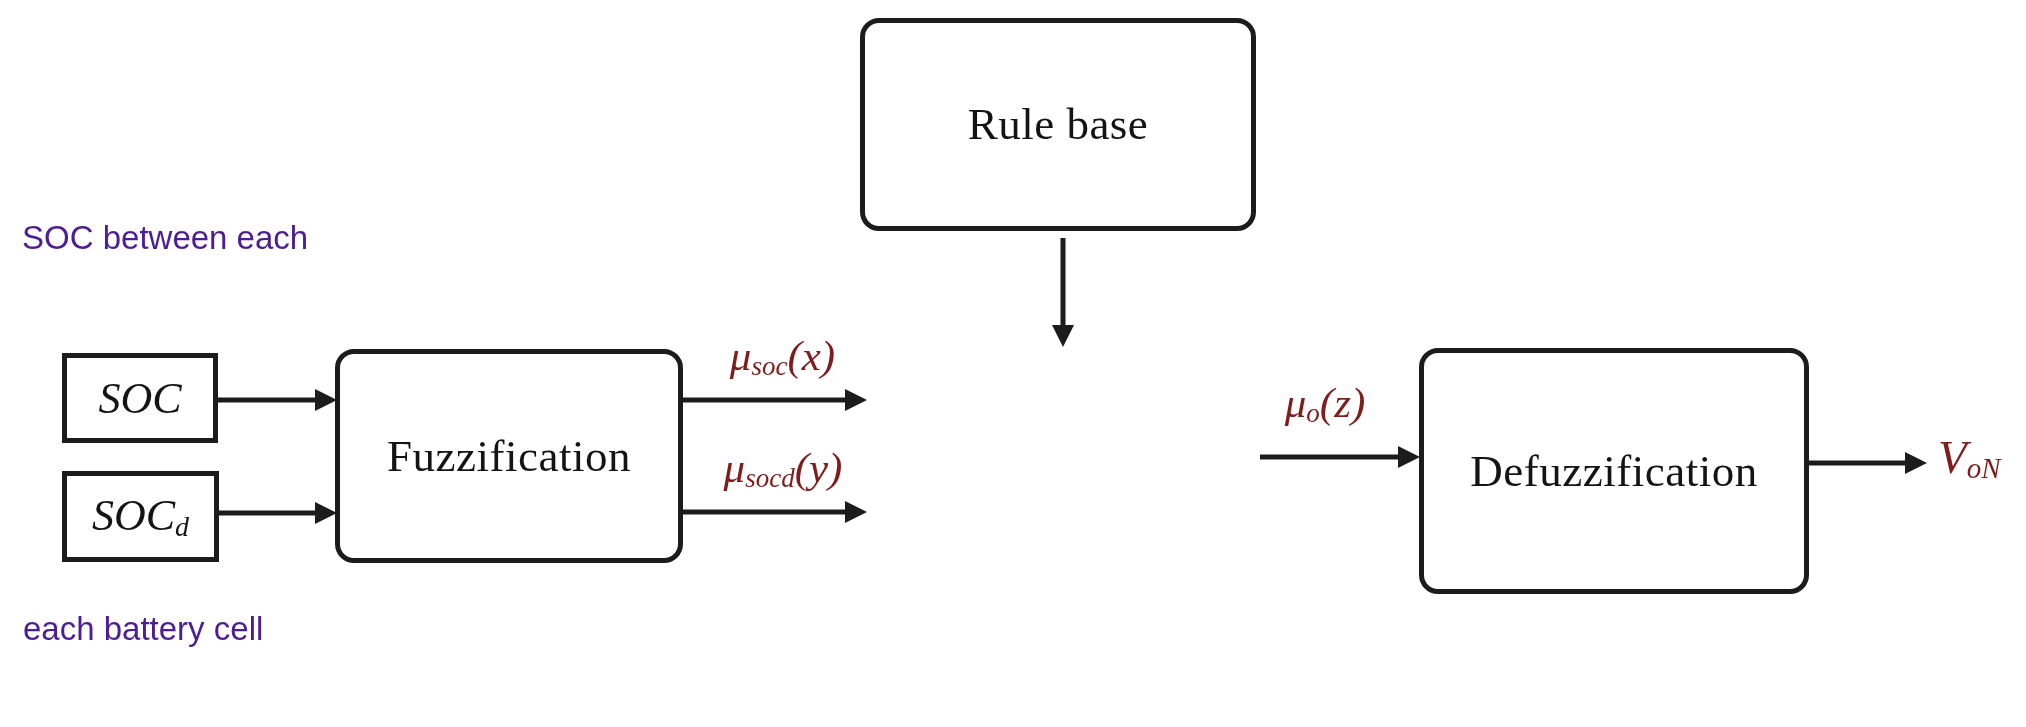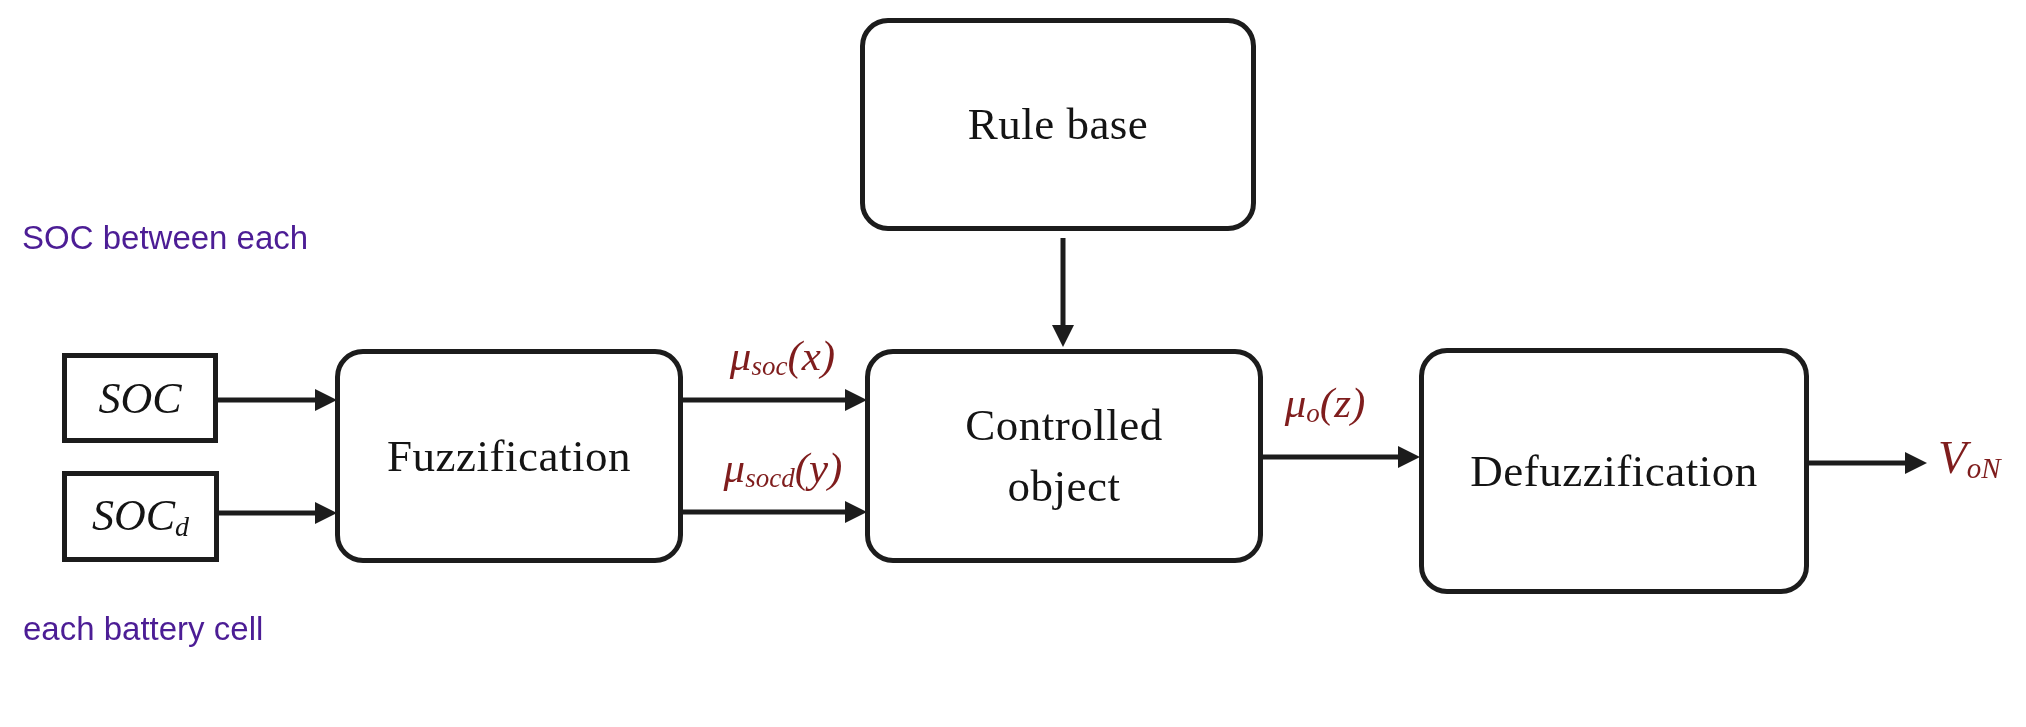--- a/index.html
+++ b/index.html
@@ -17,21 +17,21 @@
   
   .box{
     position:absolute;
     border:5px solid var(--line);
     background:#fff;
     display:flex;align-items:center;justify-content:center;
     text-align:center;
     color:#141414;
     box-sizing:border-box;
   }
-  .rounded{border-radius:28px;}
+  .rounded{border-radius:19px;}
   .blocklabel{
     font-size:45px;
     line-height:1.35;
     letter-spacing:0.5px;
   }
   .inputlabel{
     font-style:italic;
     font-size:44px;
   }
   .inputlabel .sub{
@@ -115,26 +115,20 @@
   </div>
 
   <div class="box rounded" style="left:335px;top:349px;width:348px;height:214px;">
     <span class="blocklabel">Fuzzification</span>
   </div>
 
   <div class="box rounded" style="left:860px;top:18px;width:396px;height:213px;">
     <span class="blocklabel">Rule base</span>
   </div>
 
-  <div class="box rounded" style="left:865px;top:349px;width:398px;height:214px;">
-    <span class="blocklabel">
-      <div>Controlled</div>
-      <div>object</div>
-    </span>
-  </div>
 
   <div class="box rounded" style="left:1419px;top:348px;width:390px;height:246px;">
     <span class="blocklabel">Defuzzification</span>
   </div>
 
   <div class="arrow-h" style="left:215px;top:388px;width:122px;height:24px;">
     <div class="shaft"></div>
       <div class="head"></div>
   </div>
 

